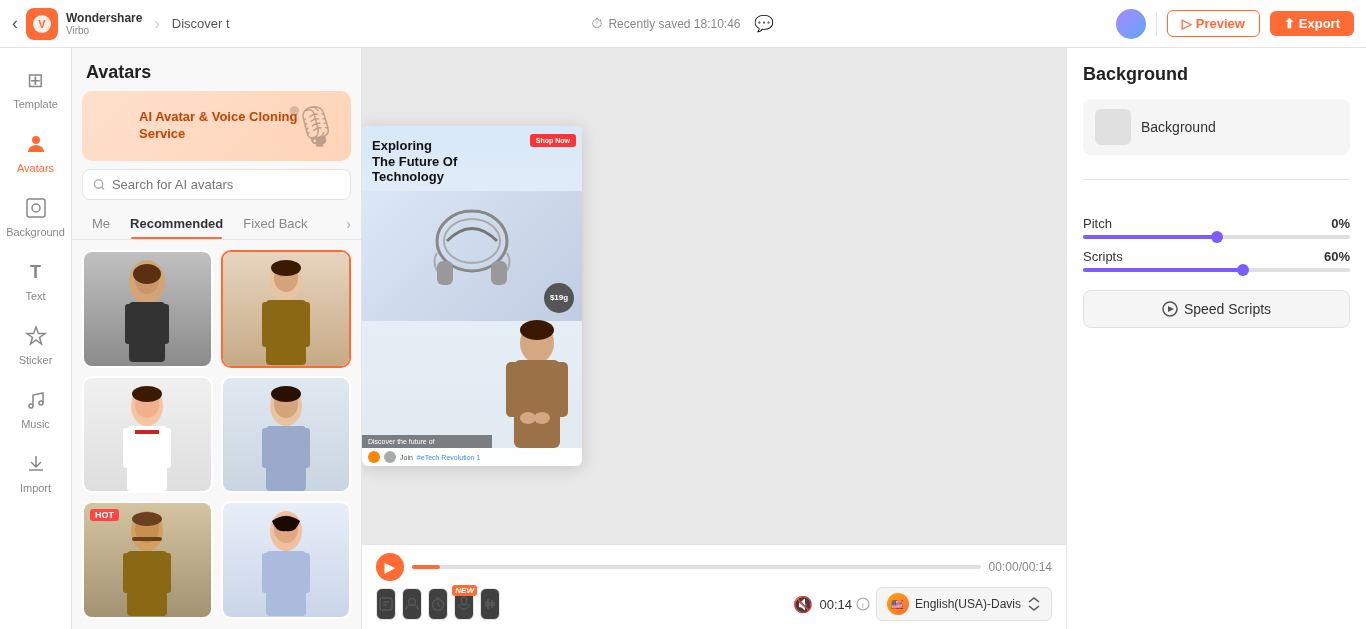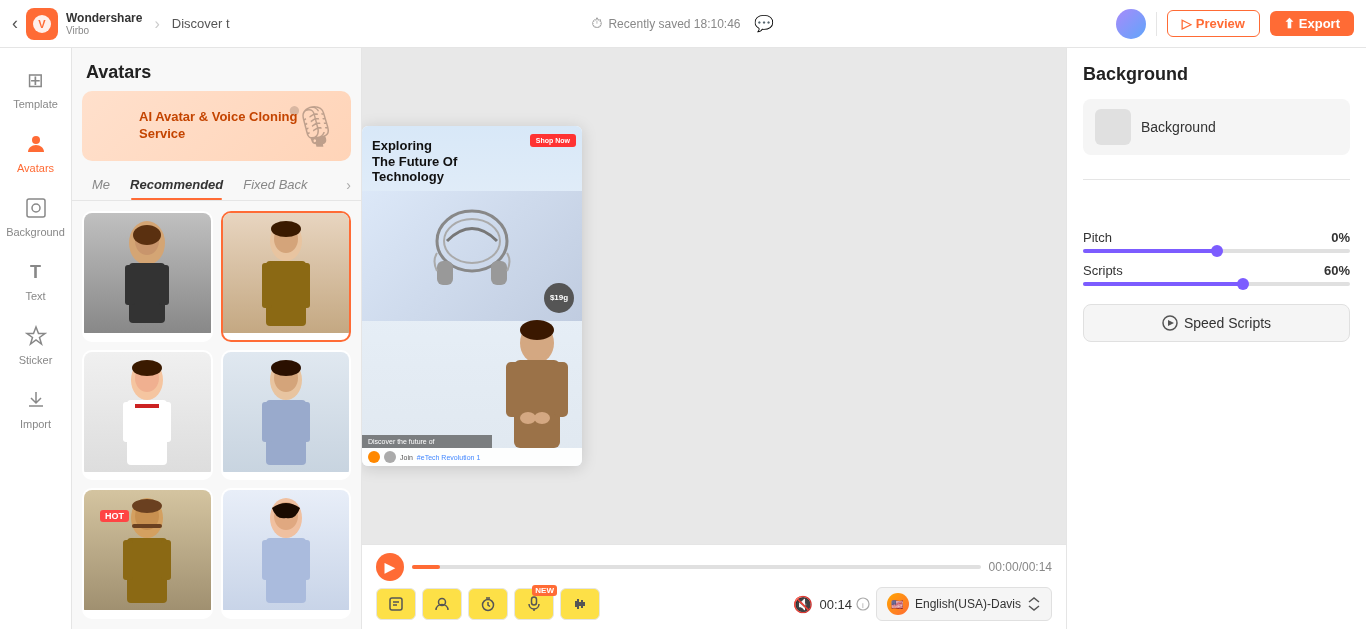--- a/index.html
+++ b/index.html
@@ -25,43 +25,43 @@
     .sidebar-item .icon-box { width: 28px; height: 28px; display: flex; align-items: center; justify-content: center; font-size: 20px; }
     .sidebar-item.active .icon-box { color: #ff6b35; }
 
     
     .avatars-panel { width: 290px; background: #f8f8f8; border-right: 1px solid #e5e5e5; display: flex; flex-direction: column; overflow: hidden; }
     .panel-header { padding: 14px 14px 8px; font-size: 18px; font-weight: 700; color: #222; }
     .promo-banner { margin: 0 10px 8px; border-radius: 10px; background: linear-gradient(135deg, #ffe0cc, #ffd4b8); padding: 14px; display: flex; align-items: center; justify-content: space-between; min-height: 70px; position: relative; overflow: hidden; }
     .search-box { margin: 0 10px 8px; background: #fff; border: 1px solid #e5e5e5; border-radius: 8px; display: flex; align-items: center; padding: 7px 10px; gap: 6px; }
     .search-box input { border: none; outline: none; font-size: 13px; color: #aaa; background: transparent; width: 100%; }
     .tabs-row { display: flex; align-items: center; padding: 0 10px; gap: 0; border-bottom: 1px solid #e5e5e5; }
-    .tab { padding: 8px 10px; font-size: 13px; color: #888; cursor: pointer; position: relative; white-space: nowrap; font-style: italic; }
+    .tab { padding: 8px 10px; font-size: 13px; color: #888; cursor: pointer; position: relative; white-space: nowrap; }
     .tab.active { color: #333; font-weight: 600; }
     .tab.active::after { content: ''; position: absolute; bottom: 0; left: 10%; right: 10%; height: 2.5px; background: #ff6b35; border-radius: 2px; }
     .tab-chevron { margin-left: auto; color: #aaa; cursor: pointer; font-size: 14px; }
     .avatars-grid { display: grid; grid-template-columns: 1fr 1fr; gap: 8px; padding: 10px; overflow-y: auto; flex: 1; }
     .avatar-card { background: #fff; border-radius: 10px; overflow: hidden; cursor: pointer; position: relative; border: 2px solid transparent; }
     .avatar-card.selected { border-color: #ff6b35; }
-    .hot-badge { position: absolute; top: 6px; left: 16px; background: #ff4444; color: #fff; font-size: 9px; font-weight: 700; padding: 1px 5px; border-radius: 3px; margin-top: 14px; }
+    .hot-badge { position: absolute; top: 6px; left: 6px; background: #ff4444; color: #fff; font-size: 9px; font-weight: 700; padding: 1px 5px; border-radius: 3px; }
 
     
     .canvas-area { flex: 1; display: flex; flex-direction: column; background: #e8e8e8; overflow: hidden; }
     .canvas-wrapper { flex: 1; display: flex; align-items: center; justify-content: flex-start; overflow: hidden; }
     .canvas-preview { width: 220px; height: 340px; background: #fff; border-radius: 6px; overflow: hidden; position: relative; box-shadow: 0 2px 16px rgba(0,0,0,0.15); }
 
     
     .bottom-controls { background: #fff; border-top: 1px solid #e5e5e5; padding: 8px 14px; display: flex; flex-direction: column; gap: 6px; }
     .timeline-row { display: flex; align-items: center; gap: 8px; }
     .play-btn { width: 28px; height: 28px; border-radius: 50%; background: #ff6b35; border: none; color: #fff; font-size: 14px; cursor: pointer; display: flex; align-items: center; justify-content: center; flex-shrink: 0; }
     .timeline-track { flex: 1; height: 4px; background: #e0e0e0; border-radius: 2px; position: relative; }
     .timeline-fill { height: 100%; background: #ff6b35; border-radius: 2px; width: 5%; }
     .timeline-time { font-size: 12px; color: #888; white-space: nowrap; }
     .controls-row { display: flex; align-items: center; gap: 6px; }
-    .ctrl-btn { width: 40px; height: 32px; background: #fde047; border: 1px solid #e5e5e5; border-radius: 6px; display: flex; align-items: center; justify-content: center; cursor: pointer; font-size: 14px; color: #555; position: relative; }
+    .ctrl-btn { width: 20px; height: 32px; background: #404040; border: 1px solid #e5e5e5; border-radius: 6px; display: flex; align-items: center; justify-content: center; cursor: pointer; font-size: 14px; color: #555; position: relative; font-style: italic; }
     .new-badge { position: absolute; top: -4px; right: -4px; background: #ff6b35; color: #fff; font-size: 8px; padding: 1px 3px; border-radius: 3px; font-weight: 700; }
     .ctrl-spacer { flex: 1; }
     .duration-badge { font-size: 13px; color: #333; display: flex; align-items: center; gap: 4px; }
     .voice-selector { display: flex; align-items: center; gap: 6px; background: #f5f5f5; border: 1px solid #e0e0e0; border-radius: 6px; padding: 5px 10px; cursor: pointer; }
     .script-area { font-size: 13px; color: #333; line-height: 1.5; padding: 4px 0; min-height: 50px; }
 
     
     .right-panel { width: 300px; background: #fff; border-left: 1px solid #e5e5e5; display: flex; flex-direction: column; padding: 16px; overflow-y: auto; }
     .right-section-title { font-size: 18px; font-weight: 700; color: #222; margin-bottom: 14px; }
     .bg-option { display: flex; align-items: center; gap: 10px; background: #f5f5f5; border-radius: 8px; padding: 10px 12px; margin-bottom: 14px; cursor: pointer; }
@@ -154,39 +154,56 @@
       <div class="icon-box">
         <svg width="22" height="22" viewBox="0 0 22 22">
             <polygon points="11,2 13.5,8.5 20,8.5 14.5,12.5 16.5,19 11,15 5.5,19 7.5,12.5 2,8.5 8.5,8.5" fill="none" stroke="#888" stroke-width="1.5"></polygon>
           </svg>
       </div>
       <span style="font-size:11px;">Sticker</span>
     </div>
     <div class="sidebar-item">
       <div class="icon-box">
         <svg width="22" height="22" viewBox="0 0 22 22">
+            <path d="M8 16V6l10-2v10" stroke="#888" stroke-width="1.5" fill="none"></path>
+            <circle cx="6" cy="17" r="2" stroke="#888" stroke-width="1.5" fill="none"></circle>
+            <circle cx="16" cy="14" r="2" stroke="#888" stroke-width="1.5" fill="none"></circle>
+          </svg>
+      </div>
+      <span style="font-size:11px;">Music</span>
+    </div>
+    <div class="sidebar-item">
+      <div class="icon-box">
+        <svg width="22" height="22" viewBox="0 0 22 22">
             <path d="M11 3v11m-5-5l5 5 5-5" stroke="#888" stroke-width="1.5" fill="none"></path>
             <path d="M4 17h14" stroke="#888" stroke-width="1.5"></path>
           </svg>
       </div>
       <span style="font-size:11px;">Import</span>
     </div>
   </div>
 
   <div class="avatars-panel">
     <div class="panel-header">Avatars</div>
 
     <div class="promo-banner">
       <div style="z-index:1;margin-left:43px;">
         <div style="font-size:13px;font-weight:700;color:#c44400;line-height:1.3;">AI Avatar &amp; Voice Cloning Service</div>
       </div>
       <div style="position:absolute;right:10px;top:50%;transform:translateY(-50%);opacity:0.25;font-size:40px;">🎙</div>
       <div style="position:absolute;right:50px;top:6px;font-size:22px;opacity:0.15;">●</div>
     </div>
 
+    <div class="search-box">
+      <svg width="14" height="14" viewBox="0 0 14 14">
+          <circle cx="6" cy="6" r="4.5" stroke="#aaa" stroke-width="1.5" fill="none"></circle>
+          <path d="M9.5 9.5l2.5 2.5" stroke="#aaa" stroke-width="1.5"></path>
+        </svg>
+      <input type="text" style="border: none; outline: none; font-size: 13px; color: rgb(170, 170, 170); background: transparent; width: 100%;" placeholder="Search for AI avatars">
+    </div>
 
     <div class="tabs-row">
       <div class="tab">Me</div>
       <div class="tab active">Recommended</div>
       <div class="tab">Fixed Back</div>
       <span class="tab-chevron">›</span>
     </div>
 
     <div class="avatars-grid">
 
@@ -426,21 +443,21 @@
       <div class="bg-swatch"></div>
       <span style="font-size:14px;color:#333;">Background</span>
     </div>
 
     <div class="divider"></div>
 
 
     <div style="height:16px;"></div>
 
 
-    <div class="slider-row" style="margin-top:24px;">
+    <div class="slider-row" style="margin-top:10px;">
       <div class="slider-header">
         <span class="slider-label">Pitch</span>
         <span class="slider-value">0%</span>
       </div>
       <div class="slider-track">
         <div class="slider-fill pitch"></div>
         <div style="position:absolute;top:50%;left:50%;transform:translate(-50%,-50%);width:12px;height:12px;background:#7c5cff;border-radius:50%;"></div>
       </div>
     </div>
 

